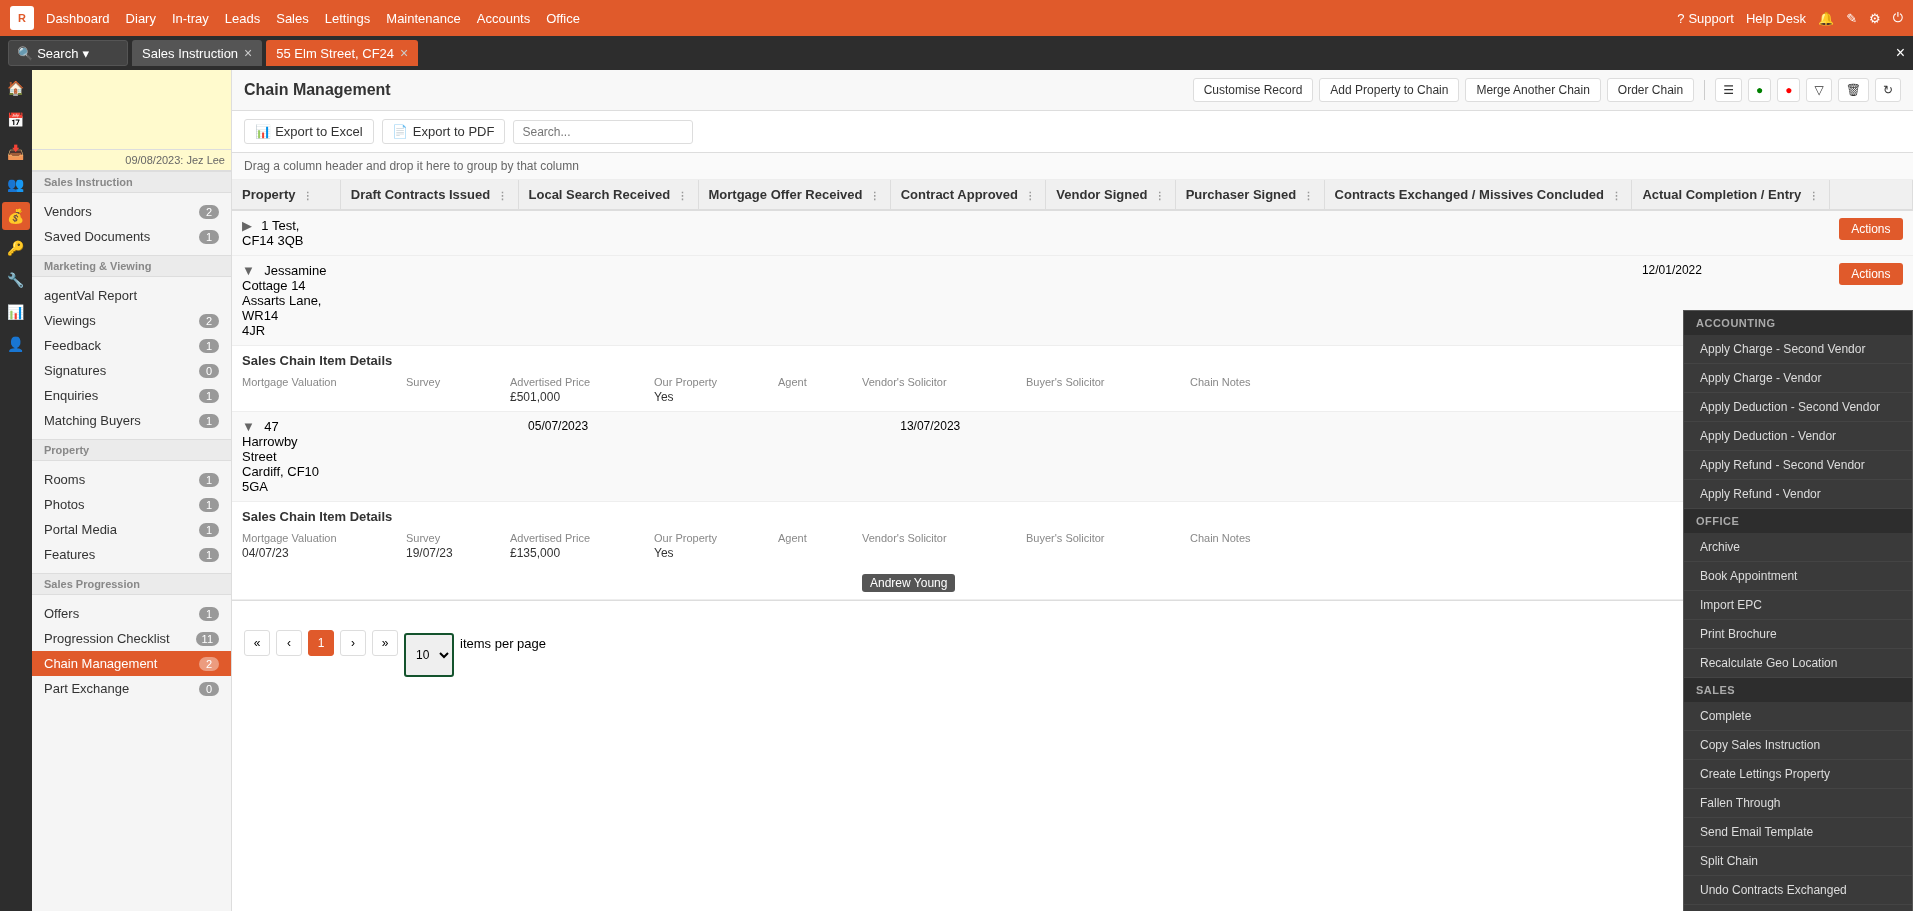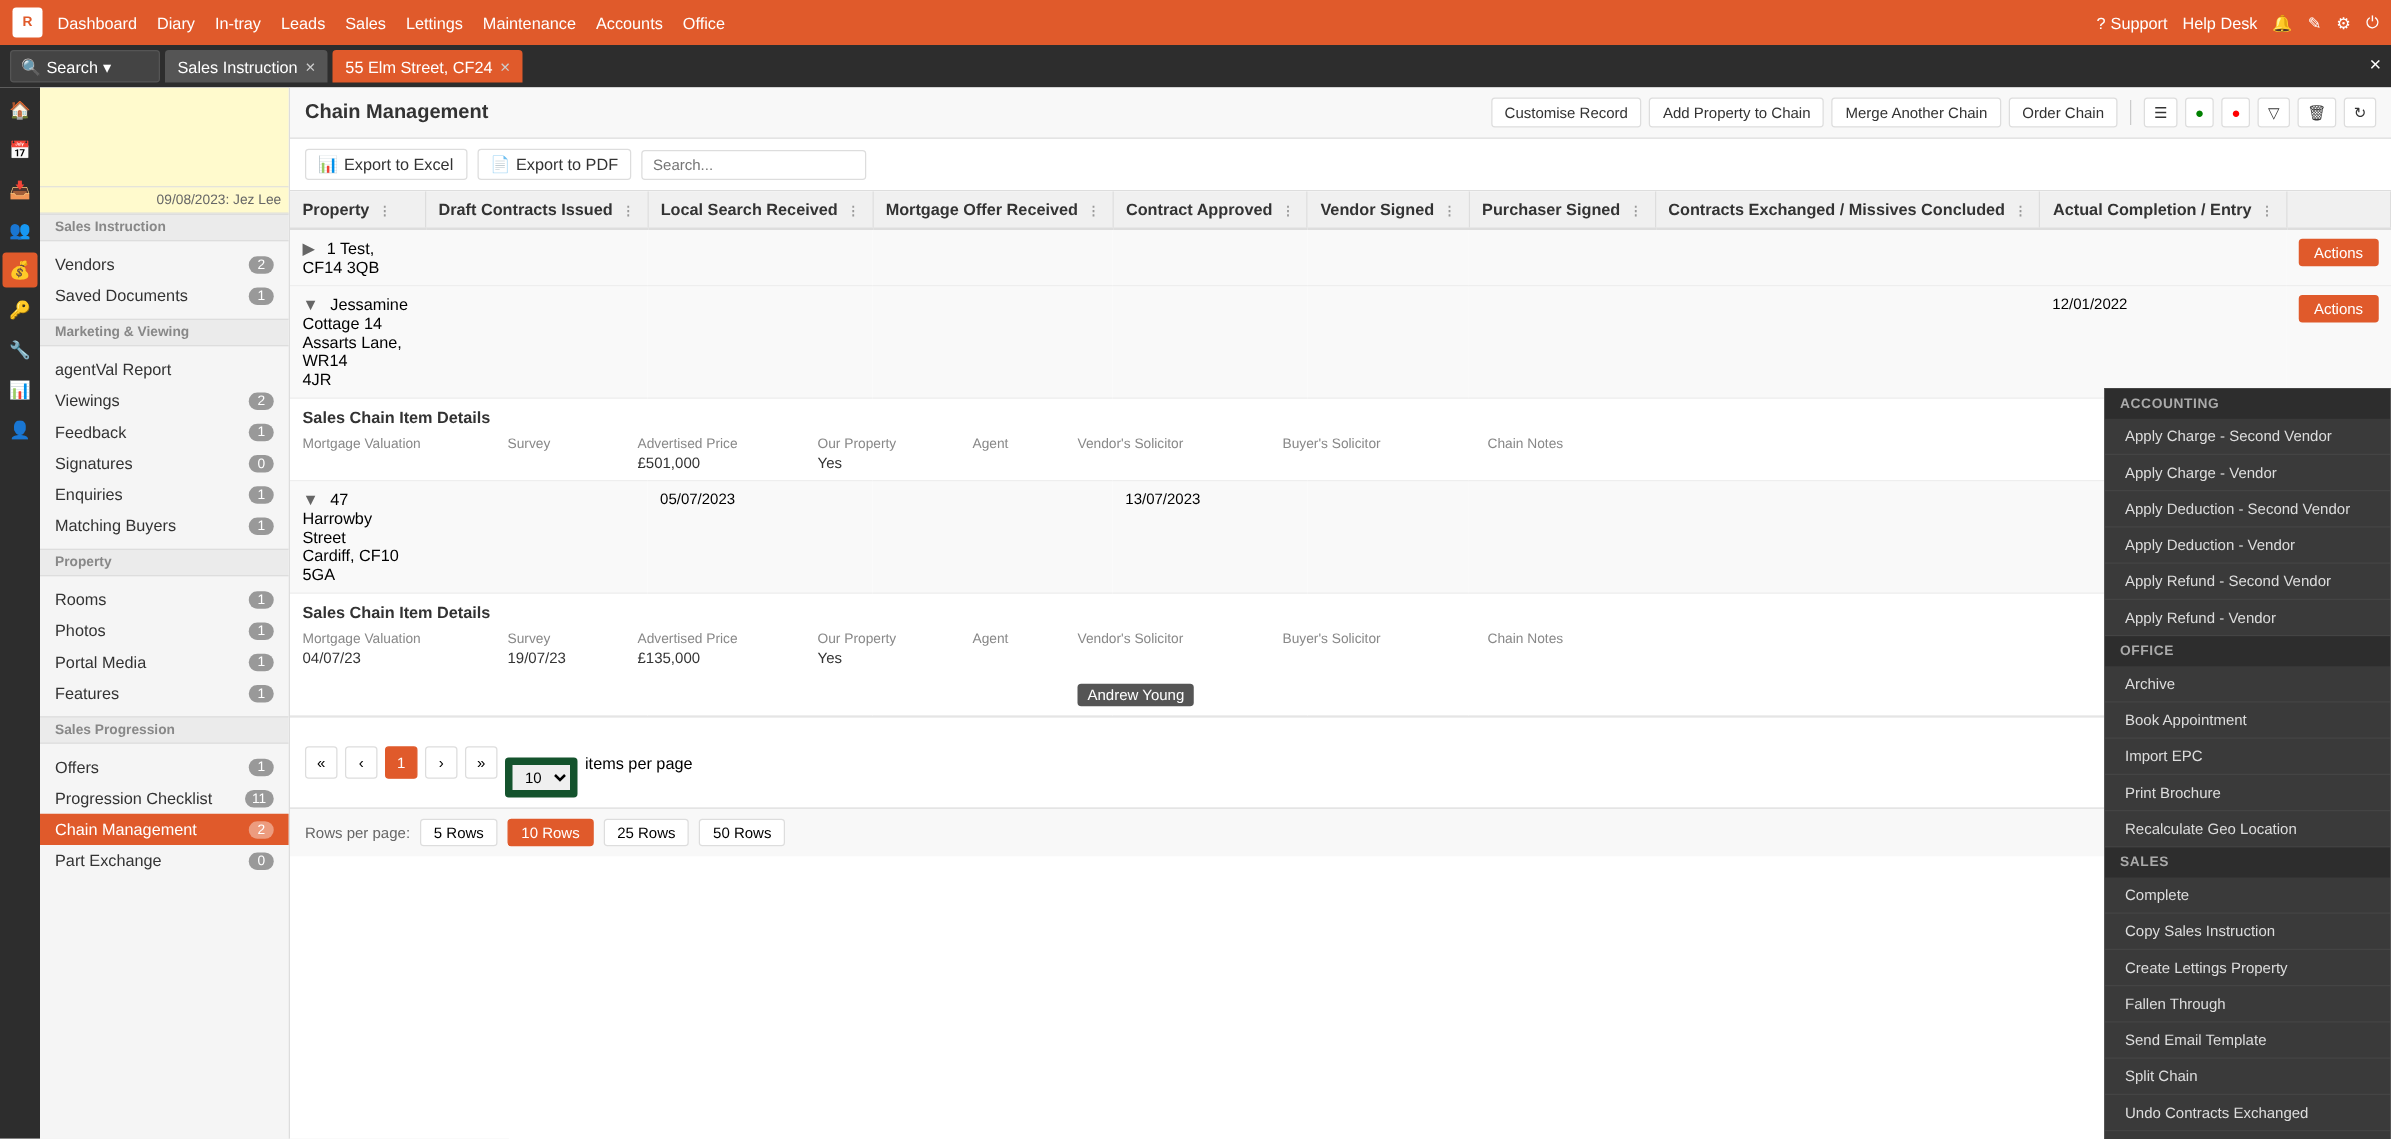--- a/index.html
+++ b/index.html
@@ -258,23 +258,23 @@
       background: white;
       border-radius: 3px;
       cursor: pointer;
       display: flex;
       align-items: center;
       justify-content: center;
       font-size: 12px;
     }
     .page-btn.active { background: #e05a2b; color: white; border-color: #e05a2b; }
     .per-page-select {
-      border: 6px solid #14532d;
-      border-radius: 3px;
-      padding: 2px 6px;
+      border: 2px solid #14532d;
+      border-radius: 3px;
+      padding: 12px 6px;
       font-size: 12px;
       margin-top: 24px;
     }
 
     .rows-bar {
       display: flex;
       align-items: center;
       gap: 8px;
       padding: 8px 12px;
       border-top: 1px solid #ddd;
@@ -497,20 +497,21 @@
         <span>📊</span>
         <span>Export to Excel</span>
       </button>
       <button class="toolbar-btn">
         <span>📄</span>
         <span>Export to PDF</span>
       </button>
       <input class="search-input" type="text" placeholder="Search..." style="">
     </div>
 
+    <div class="drag-hint">Drag a column header and drop it here to group by that column</div>
 
     <div style="overflow-x:auto;">
       <table class="data-table">
         <thead>
           <tr>
             <th style="width:200px;">
               <span>Property</span>
               <span class="col-menu">⋮</span>
             </th>
             <th>
@@ -695,27 +696,20 @@
       <button class="page-btn">›</button>
       <button class="page-btn">»</button>
       <select class="per-page-select">
         <option>10</option>
         <option>25</option>
         <option>50</option>
       </select>
       <span>items per page</span>
     </div>
 
-    <div class="rows-bar">
-      <span class="rows-bar-label">Rows per page:</span>
-      <button class="rows-btn">5 Rows</button>
-      <button class="rows-btn active">10 Rows</button>
-      <button class="rows-btn">25 Rows</button>
-      <button class="rows-btn">50 Rows</button>
-    </div>
   </div>
 
   <div class="dropdown-menu">
     <div class="dropdown-section-header">Accounting</div>
     <div class="dropdown-item">Apply Charge - Second Vendor</div>
     <div class="dropdown-item">Apply Charge - Vendor</div>
     <div class="dropdown-item">Apply Deduction - Second Vendor</div>
     <div class="dropdown-item">Apply Deduction - Vendor</div>
     <div class="dropdown-item">Apply Refund - Second Vendor</div>
     <div class="dropdown-item">Apply Refund - Vendor</div>

